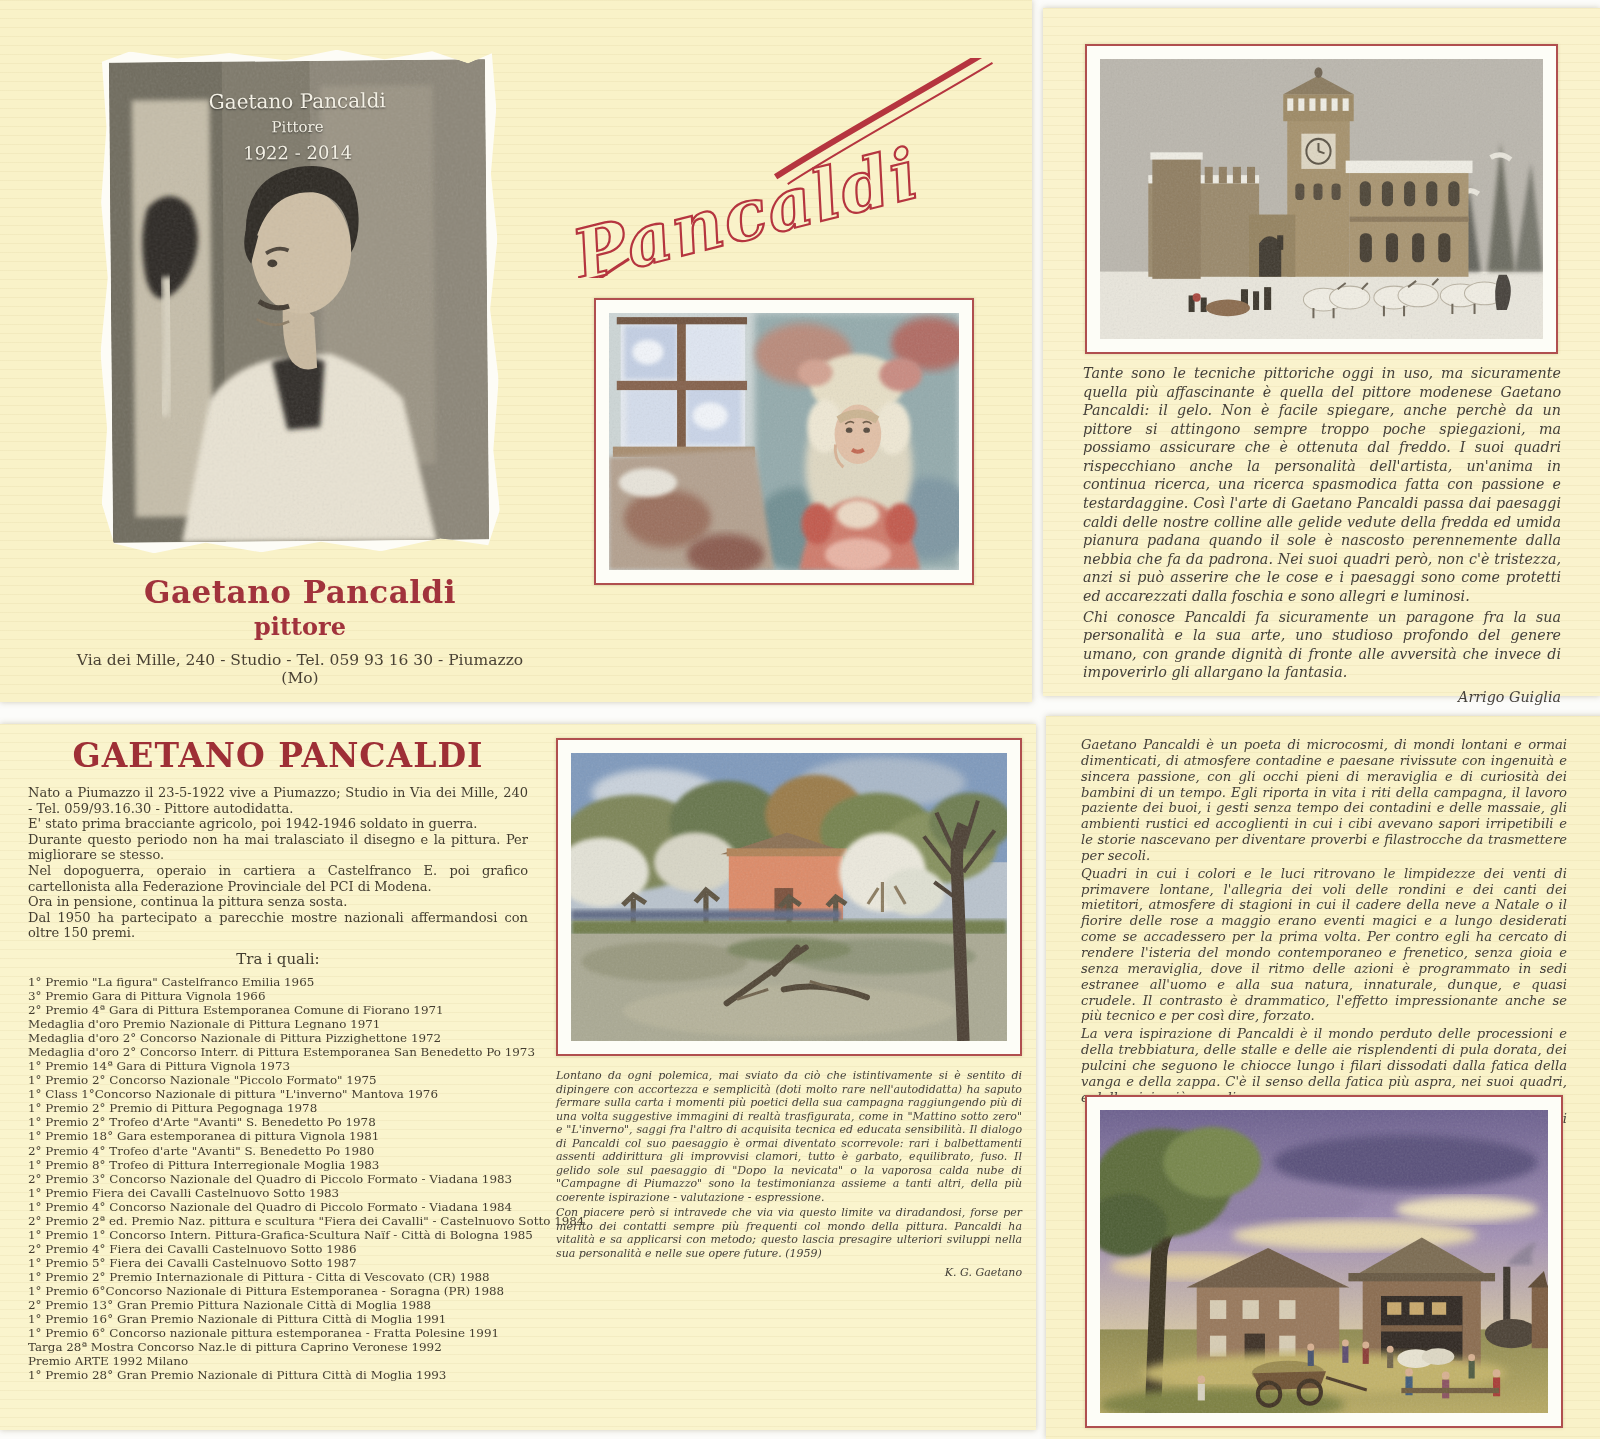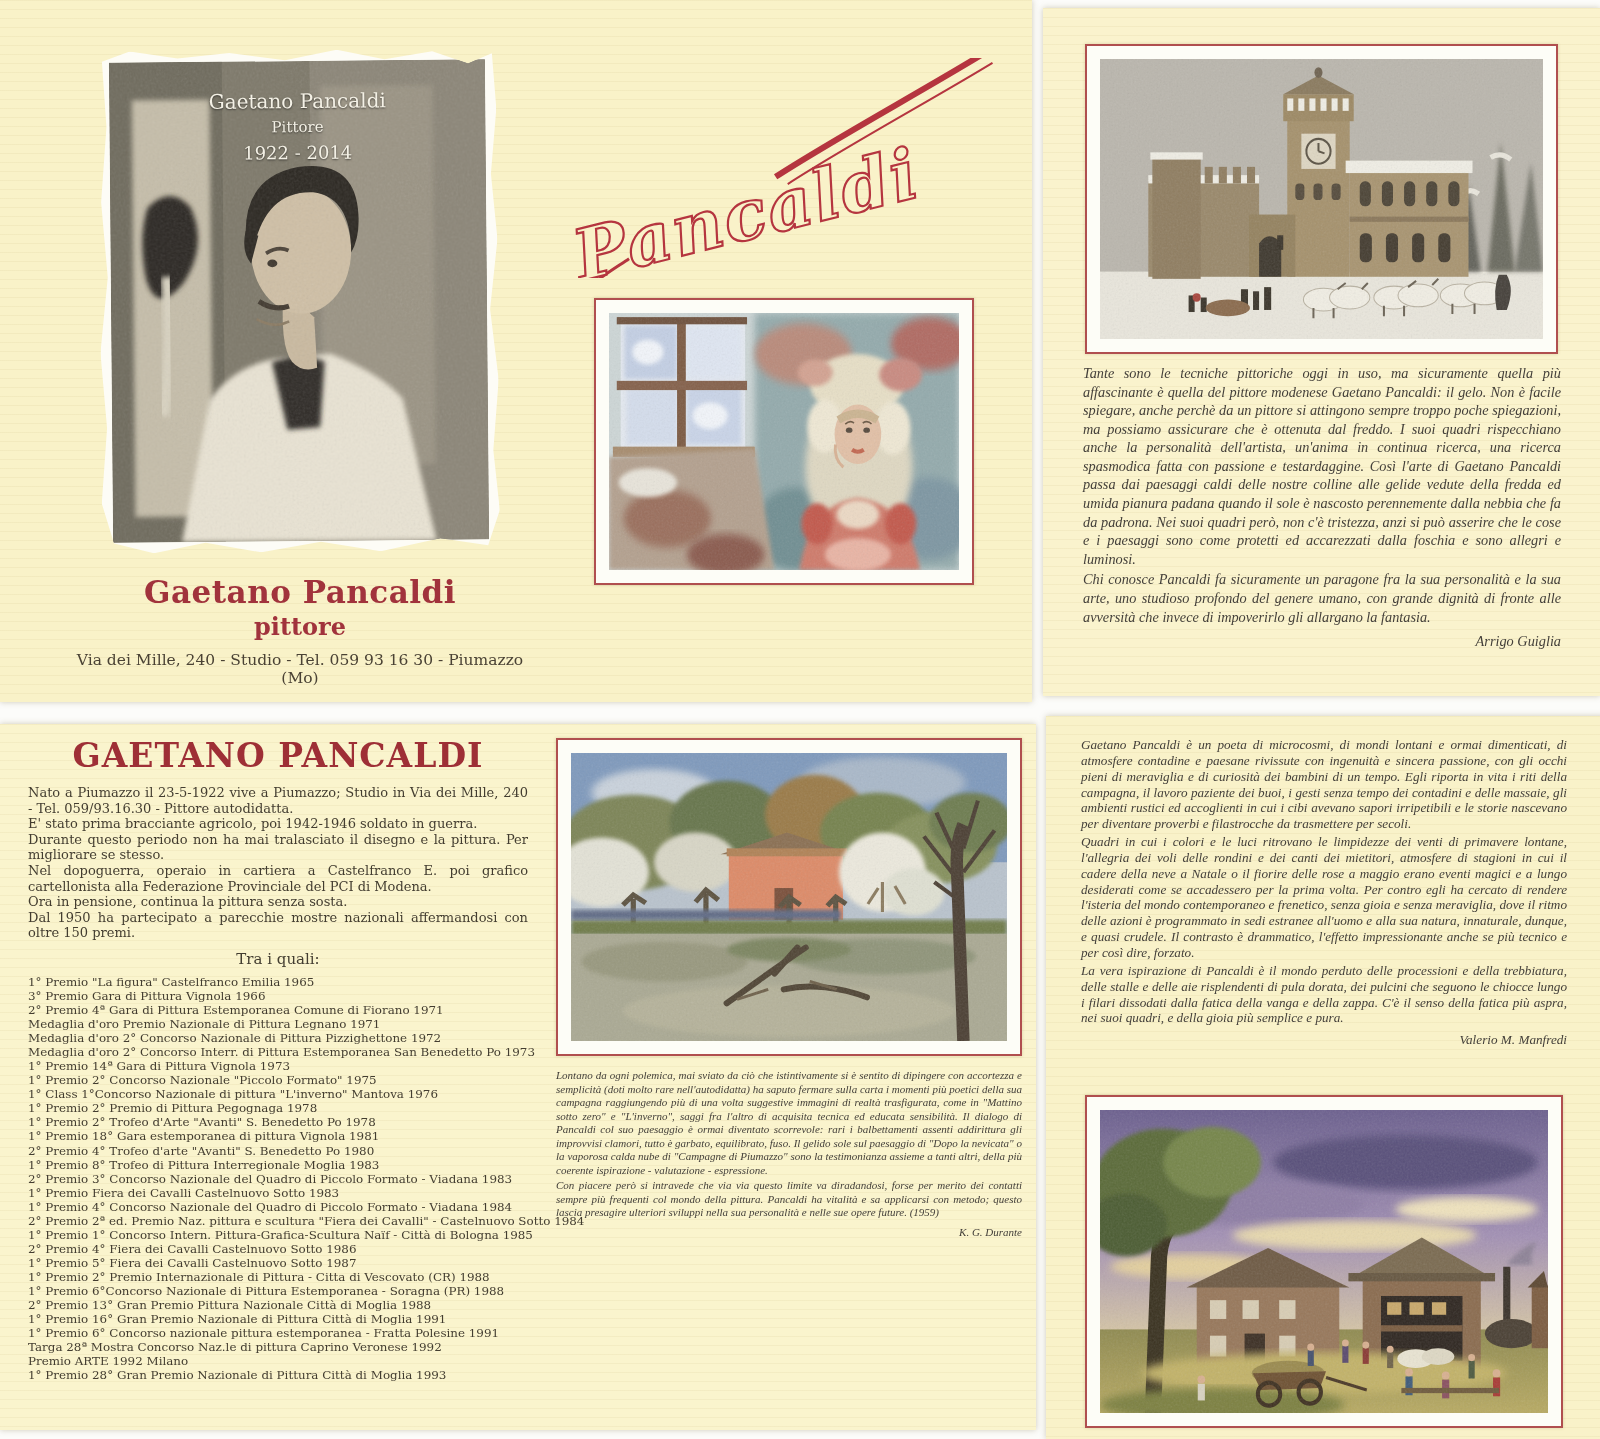--- a/index.html
+++ b/index.html
@@ -37,21 +37,21 @@
   .artwork-landscape{width:466px;height:318px;}
   .artwork-farm{position:absolute;left:39px;top:379px;width:478px;height:333px;}
 
   
   .studio-block{position:absolute;left:55px;top:574px;width:490px;text-align:center;}
   .studio-name{margin:0;font-size:31px;font-weight:bold;color:#a1333c;letter-spacing:.5px;}
   .studio-sub{margin:2px 0 10px;font-size:24px;font-weight:bold;color:#a1333c;}
   .studio-addr{margin:7px;font-size:15.5px;color:#4a4234;}
 
   
-  .essay{font-style:italic;text-align:justify;color:#44403a;font-family:Liberation Serif, serif;}
+  .essay{font-style:italic;text-align:justify;color:#44403a;}
   .essay p{margin:0 0 2px;}
   .essay .sig{text-align:right;font-size:inherit;margin-top:6px;}
   .essay-tr{position:absolute;left:40px;top:356px;width:478px;font-size:14.3px;line-height:1.3;}
   .essay-bm{margin-top:13px;font-size:11px;line-height:1.23;}
   .essay-br{position:absolute;left:35px;top:21px;width:486px;font-size:13.2px;line-height:1.2;}
 
   
   .col-left{position:absolute;left:28px;top:12px;width:500px;}
   .col-right{position:absolute;left:556px;top:14px;width:466px;}
   .bl-heading{margin:0 0 10px;text-align:center;font-size:33px;font-weight:bold;color:#9e2f36;letter-spacing:1px;}
@@ -376,21 +376,21 @@
           <path d="M378,290 L372,120 q-2,-30 6,-48" stroke="#4b3f33" stroke-width="12" fill="none"></path>
           <g stroke="#4b3f33" stroke-width="4" fill="none">
             <path d="M374,130 L340,84 M374,110 L352,60 M378,96 L392,48 M378,120 L408,78 M376,150 L350,130"></path>
           </g>
           <rect width="420" height="290" filter="url(#grain)"></rect>
         </svg>
       </figure>
       <div class="essay essay-bm">
         <p>Lontano da ogni polemica, mai sviato da ciò che istintivamente si è sentito di dipingere con accortezza e semplicità (doti molto rare nell'autodidatta) ha saputo fermare sulla carta i momenti più poetici della sua campagna raggiungendo più di una volta suggestive immagini di realtà trasfigurata, come in "Mattino sotto zero" e "L'inverno", saggi fra l'altro di acquisita tecnica ed educata sensibilità. Il dialogo di Pancaldi col suo paesaggio è ormai diventato scorrevole: rari i balbettamenti assenti addirittura gli improvvisi clamori, tutto è garbato, equilibrato, fuso. Il gelido sole sul paesaggio di "Dopo la nevicata" o la vaporosa calda nube di "Campagne di Piumazzo" sono la testimonianza assieme a tanti altri, della più coerente ispirazione - valutazione - espressione.</p>
         <p>Con piacere però si intravede che via via questo limite va diradandosi, forse per merito dei contatti sempre più frequenti col mondo della pittura. Pancaldi ha vitalità e sa applicarsi con metodo; questo lascia presagire ulteriori sviluppi nella sua personalità e nelle sue opere future. (1959)</p>
-        <p class="sig">K. G. Durante</p>
+        <p class="sig">K. G. Gaetano</p>
       </div>
     </div>
   </section>
 
   <section class="panel panel-br">
     <div class="essay essay-br">
       <p>Gaetano Pancaldi è un poeta di microcosmi, di mondi lontani e ormai dimenticati, di atmosfere contadine e paesane rivissute con ingenuità e sincera passione, con gli occhi pieni di meraviglia e di curiosità dei bambini di un tempo. Egli riporta in vita i riti della campagna, il lavoro paziente dei buoi, i gesti senza tempo dei contadini e delle massaie, gli ambienti rustici ed accoglienti in cui i cibi avevano sapori irripetibili e le storie nascevano per diventare proverbi e filastrocche da trasmettere per secoli.</p>
       <p>Quadri in cui i colori e le luci ritrovano le limpidezze dei venti di primavere lontane, l'allegria dei voli delle rondini e dei canti dei mietitori, atmosfere di stagioni in cui il cadere della neve a Natale o il fiorire delle rose a maggio erano eventi magici e a lungo desiderati come se accadessero per la prima volta. Per contro egli ha cercato di rendere l'isteria del mondo contemporaneo e frenetico, senza gioia e senza meraviglia, dove il ritmo delle azioni è programmato in sedi estranee all'uomo e alla sua natura, innaturale, dunque, e quasi crudele. Il contrasto è drammatico, l'effetto impressionante anche se più tecnico e per così dire, forzato.</p>
       <p>La vera ispirazione di Pancaldi è il mondo perduto delle processioni e della trebbiatura, delle stalle e delle aie risplendenti di pula dorata, dei pulcini che seguono le chiocce lungo i filari dissodati dalla fatica della vanga e della zappa. C'è il senso della fatica più aspra, nei suoi quadri, e della gioia più semplice e pura.</p>
       <p class="sig">Valerio M. Manfredi</p>

